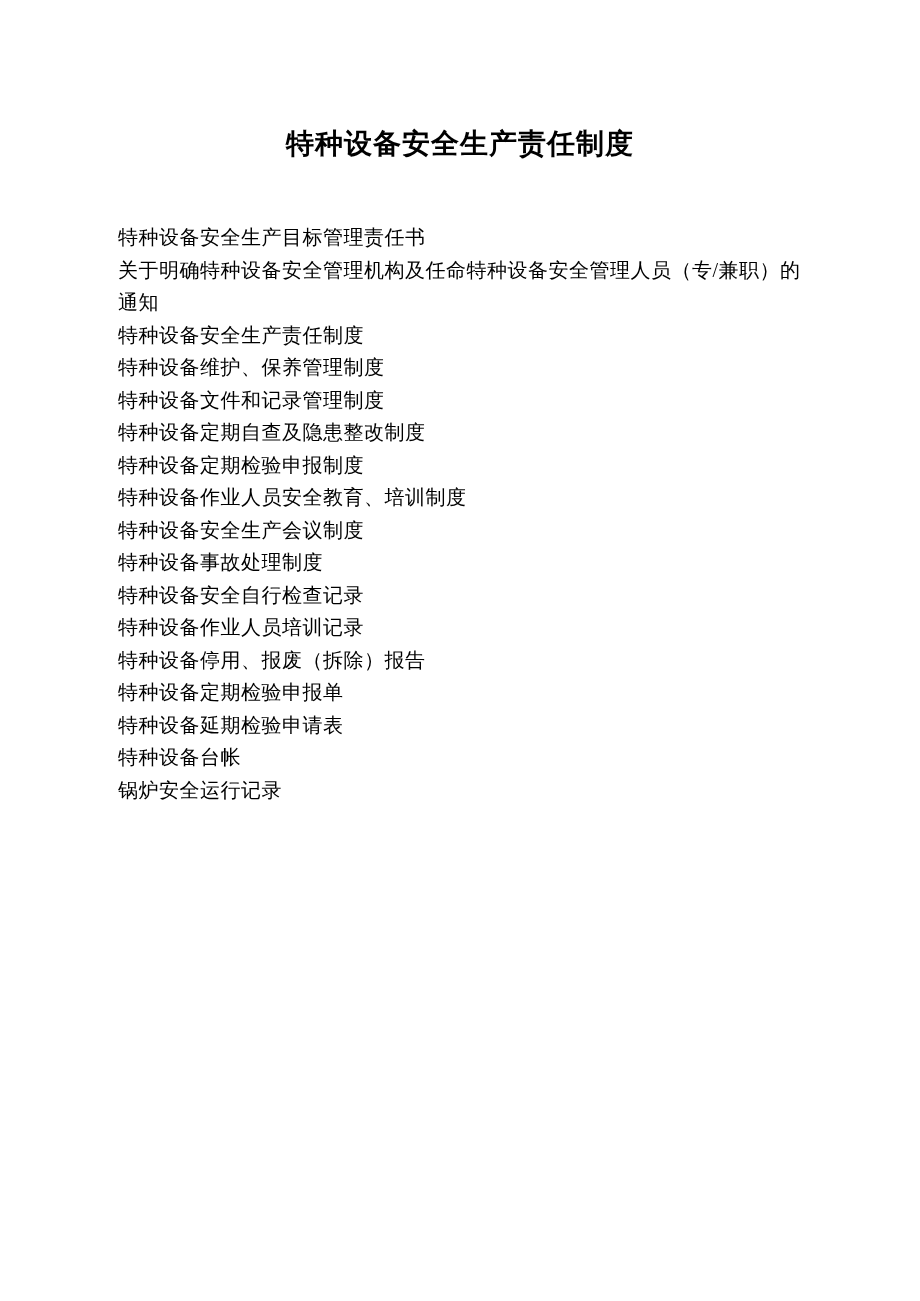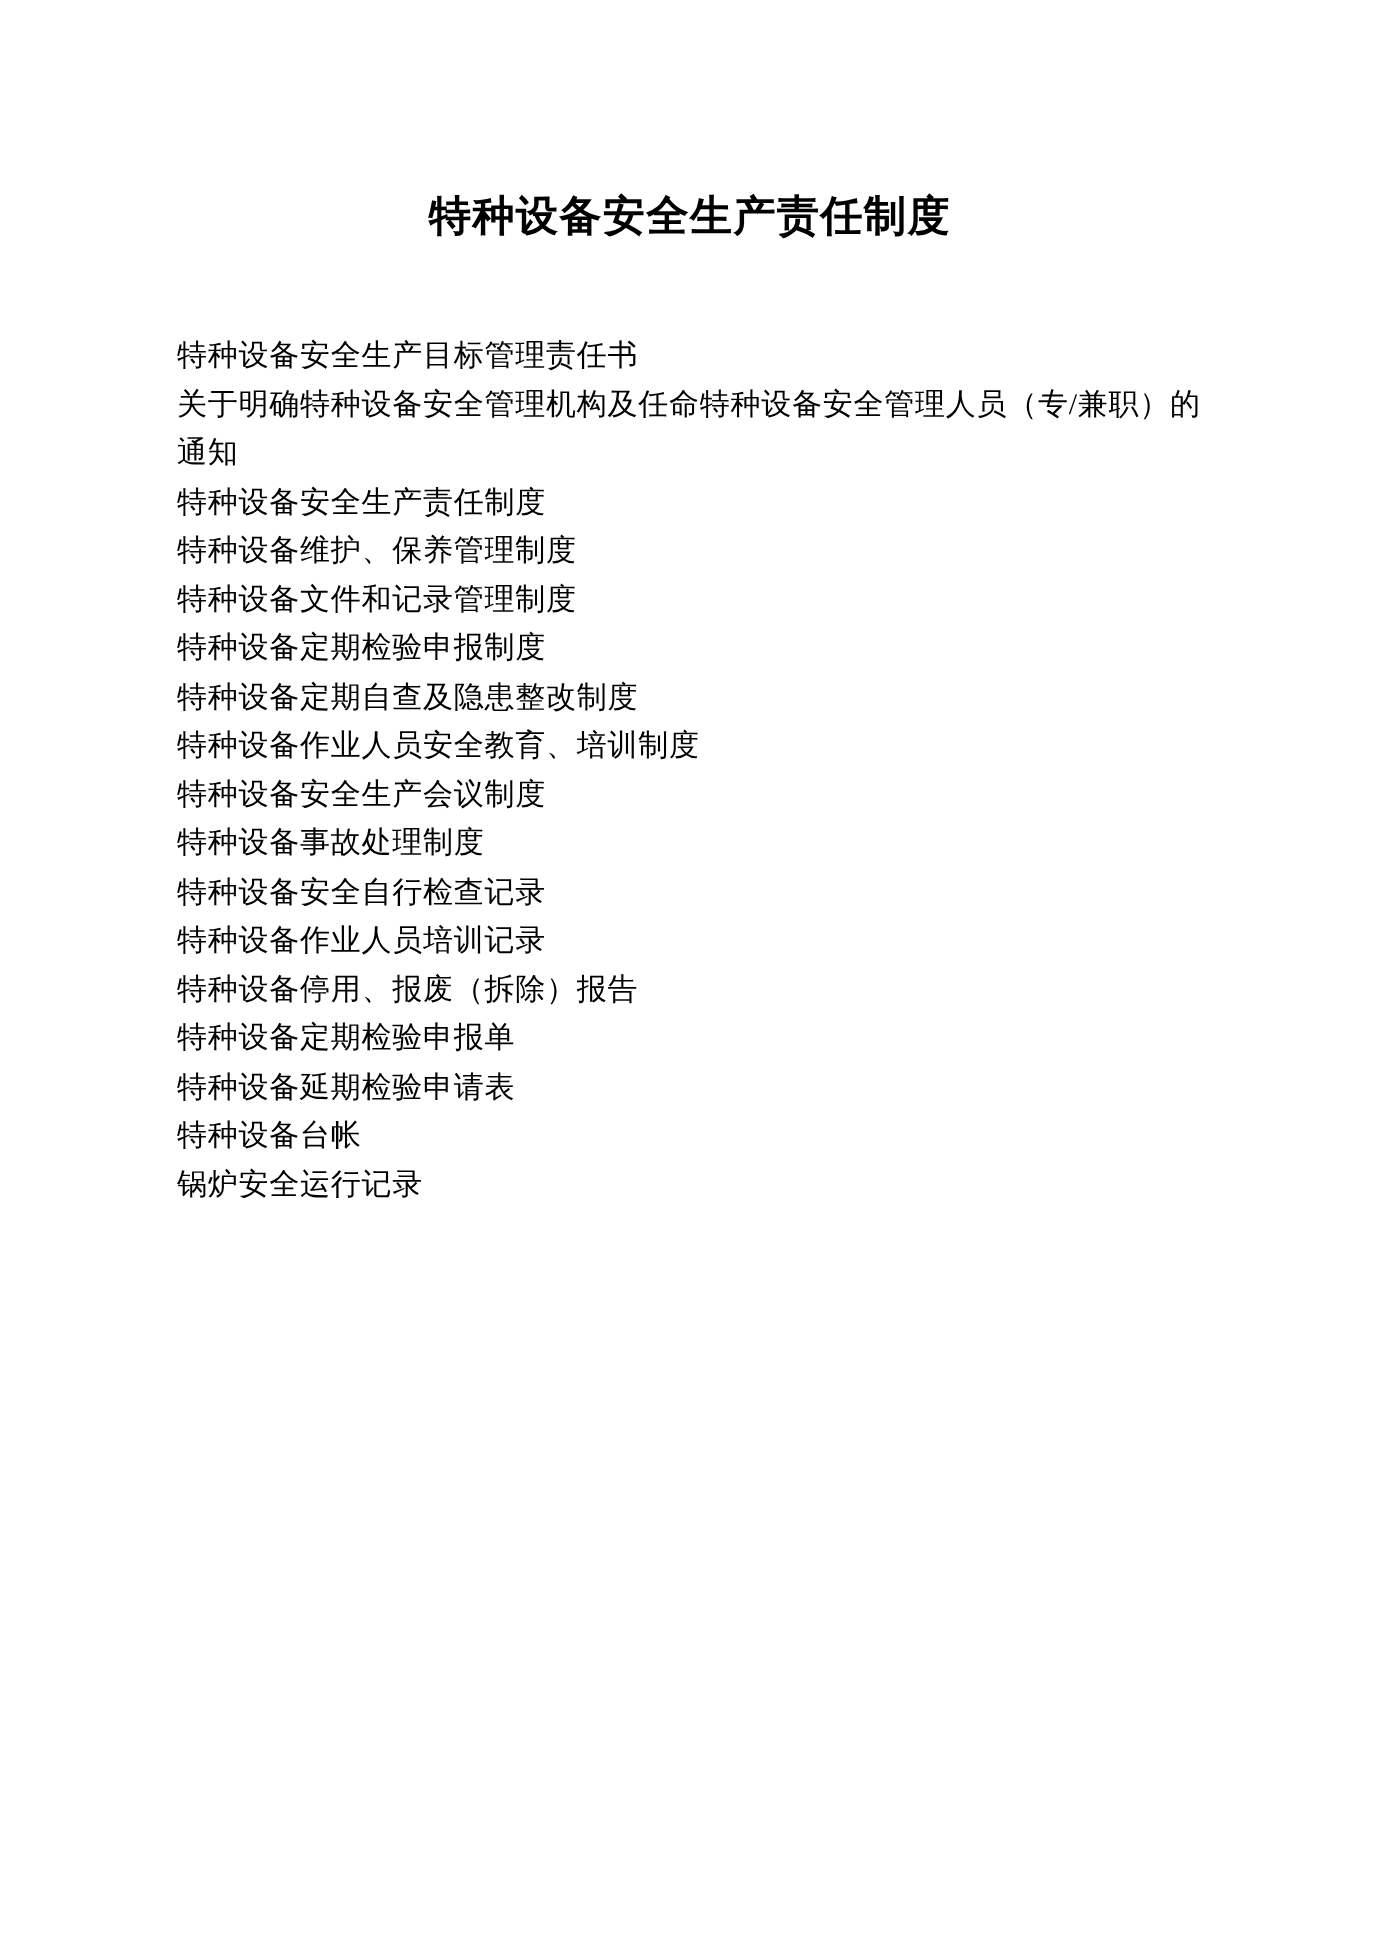--- a/index.html
+++ b/index.html
@@ -37,22 +37,22 @@
 <body>
 
 <h1 class="title">特种设备安全生产责任制度</h1>
 
 <div class="list">
   <div class="list-item">特种设备安全生产目标管理责任书</div>
   <div class="list-item">关于明确特种设备安全管理机构及任命特种设备安全管理人员（专/兼职）的通知</div>
   <div class="list-item">特种设备安全生产责任制度</div>
   <div class="list-item">特种设备维护、保养管理制度</div>
   <div class="list-item">特种设备文件和记录管理制度</div>
+  <div class="list-item">特种设备定期自查及隐患整改制度</div>
   <div class="list-item">特种设备定期检验申报制度</div>
-  <div class="list-item">特种设备定期自查及隐患整改制度</div>
   <div class="list-item">特种设备作业人员安全教育、培训制度</div>
   <div class="list-item">特种设备安全生产会议制度</div>
   <div class="list-item">特种设备事故处理制度</div>
   <div class="list-item">特种设备安全自行检查记录</div>
   <div class="list-item">特种设备作业人员培训记录</div>
   <div class="list-item">特种设备停用、报废（拆除）报告</div>
   <div class="list-item">特种设备定期检验申报单</div>
   <div class="list-item">特种设备延期检验申请表</div>
   <div class="list-item">特种设备台帐</div>
   <div class="list-item">锅炉安全运行记录</div>

